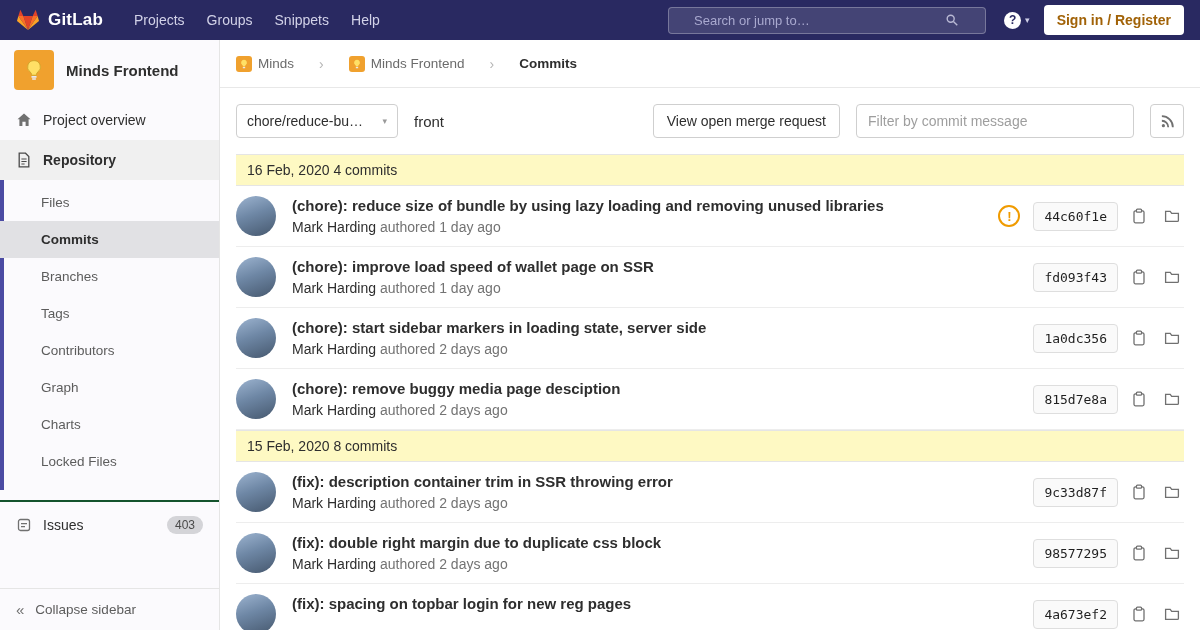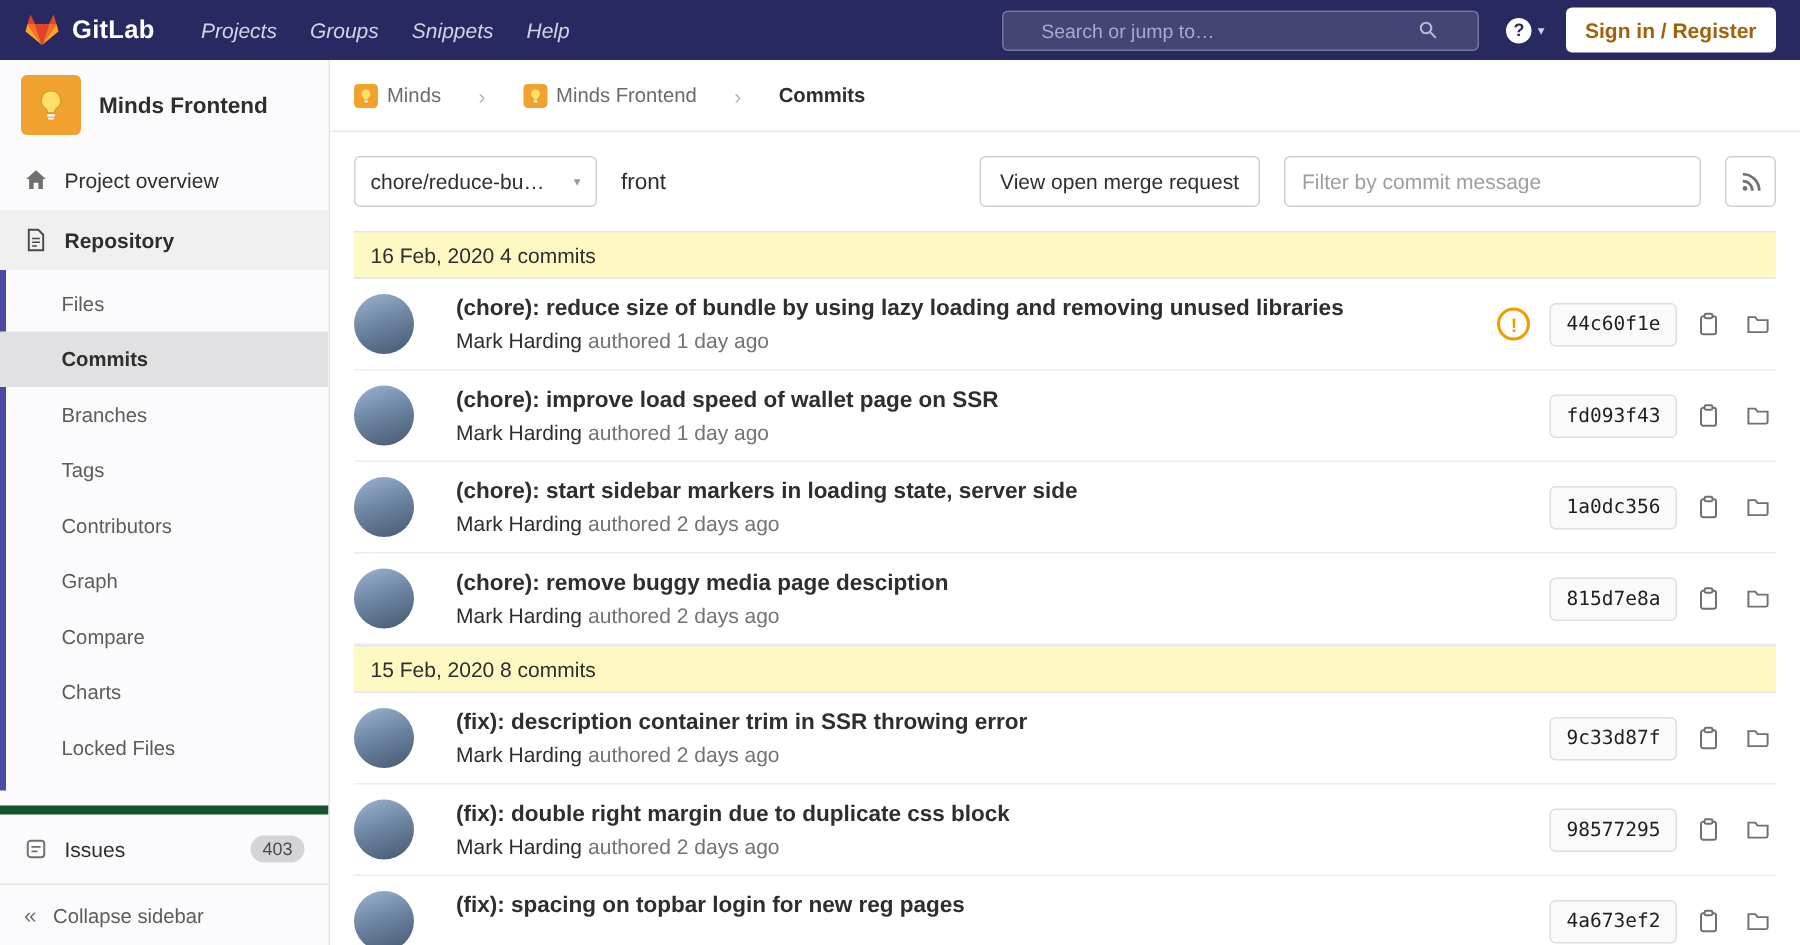--- a/index.html
+++ b/index.html
@@ -8,21 +8,21 @@
     font-family: "Liberation Sans", sans-serif;
     font-size: 14px; color:#2e2e2e; background:#fff;
   }
   .page { width:1200px; height:630px; display:flex; flex-direction:column; overflow:hidden; }
 
   
   .navbar { height:40px; min-height:40px; background:#292961; display:flex; align-items:center; padding:0 16px; }
   .brand { display:flex; align-items:center; gap:8px; margin-right:20px; text-decoration:none; cursor:pointer; }
   .brand-text { color:#fff; font-weight:bold; font-size:17px; letter-spacing:.2px; }
   .nav-menu { display:flex; align-items:center; }
-  .nav-link { color:#d2d2e8; font-size:14px; padding:9px 11px; text-decoration:none; cursor:pointer;font-style:italic; }
+  .nav-link { color:#d2d2e8; font-size:14px; padding:9px 11px; text-decoration:none; cursor:pointer; }
   .nav-search { margin-left:auto; width:318px; height:27px; background:rgba(255,255,255,.13); border:1px solid rgba(255,255,255,.28); border-radius:4px; display:flex; align-items:center; padding:0 25px; }
   .nav-search input { flex:1; background:transparent; border:0; outline:0; color:#fff; font-size:13px; font-family:inherit; }
   .nav-search input::placeholder { color:#a9a9cf; }
   .help-menu { display:flex; align-items:center; gap:4px; margin:0 14px 0 18px; cursor:pointer; }
   .q-circle { width:17px; height:17px; border-radius:50%; background:#fff; color:#292961; font-weight:bold; font-size:12px; display:flex; align-items:center; justify-content:center; }
   .nav-caret { color:#cfcfe8; font-size:9px; }
   .signin-btn { background:#fff; color:#a16207; border:0; border-radius:4px; font-weight:bold; font-size:14px; padding:7px 13px; font-family:Liberation Sans, sans-serif; cursor:pointer; }
 
   
   .app { display:flex; flex:1; min-height:0; }
@@ -32,21 +32,21 @@
   .project-header { display:flex; align-items:center; gap:12px; padding:10px 14px; cursor:pointer; }
   .project-avatar { width:40px; height:40px; min-width:40px; border-radius:4px; background:#f0a12e; display:flex; align-items:center; justify-content:center; }
   .project-title { font-weight:bold; font-size:15px; color:#2e2e2e; }
   .nav-item { display:flex; align-items:center; gap:11px; padding:12px 16px; color:#2e2e2e; text-decoration:none; cursor:pointer; font-size:14px; }
   .nav-ic { width:16px; height:16px; display:flex; align-items:center; justify-content:center; flex-shrink:0; }
   .repo-section { box-shadow: inset 4px 0 0 #4b4ba3; }
   .repo-section .nav-item.section-head { background:#f0f0f0; font-weight:bold; }
   .subnav { padding:4px 0 10px; display:flex; flex-direction:column; }
   .subnav-item { padding:9px 16px 9px 41px; font-size:13.5px; color:#5c5c5c; text-decoration:none; cursor:pointer; line-height:19px; }
   .subnav-item.active { background:#e1e1e4; color:#2e2e2e; font-weight:bold; }
-  .issues-item { border-top:6px solid #14532d; margin-top:10px; padding:14px 16px; }
+  .issues-item { border-top:2px solid #14532d; margin-top:10px; padding:14px 16px; }
   .badge { margin-left:auto; background:#d4d4d8; color:#4a4a4a; font-size:12px; padding:2px 8px; border-radius:9px; }
   .collapse-btn { margin-top:auto; border-top:1px solid #e5e5e5; padding:13px 16px; display:flex; align-items:center; gap:11px; color:#5c5c5c; font-size:13.5px; cursor:pointer; text-decoration:none; }
   .collapse-ic { color:#707070; font-size:15px; line-height:1; }
 
   
   .content { flex:1; display:flex; flex-direction:column; min-width:0; overflow:hidden; background:#fff; }
   .breadcrumbs { height:48px; min-height:48px; display:flex; align-items:center; gap:25px; padding:0 16px; border-bottom:1px solid #e8e8e8; font-size:13.5px; }
   .crumb { display:flex; align-items:center; gap:6px; color:#6b6b6b; text-decoration:none; cursor:pointer; }
   .mini-avatar { width:16px; height:16px; border-radius:3px; background:#f0a12e; display:flex; align-items:center; justify-content:center; }
   .crumb-sep { color:#b5b5b5; font-size:14px; }
@@ -59,21 +59,21 @@
   .ref-name { font-size:15px; color:#2e2e2e; }
   .mr-btn { margin-left:auto; height:34px; background:#fff; border:1px solid #cfcfcf; border-radius:4px; padding:0 13px; font-size:14px; color:#2e2e2e; font-family:inherit; cursor:pointer; white-space:nowrap; }
   .filter-input { width:278px; min-width:278px; height:34px; border:1px solid #cfcfcf; border-radius:4px; padding:0 11px; font-size:14px; color:#2e2e2e; font-family:inherit; outline:none; }
   .filter-input::placeholder { color:#9e9e9e; }
   .rss-btn { width:34px; min-width:34px; height:34px; background:#fff; border:1px solid #cfcfcf; border-radius:4px; display:flex; align-items:center; justify-content:center; cursor:pointer; }
 
   .commit-list { padding:0 16px; flex:1; overflow:hidden; }
   .date-header { background:#fef9c3; border-top:1px solid #e5e5e5; border-bottom:1px solid #e5e5e5; padding:7px 11px; font-size:14px; color:#2e2e2e; }
   .commit-row { display:flex; align-items:center; gap:16px; padding:10px 0; border-bottom:1px solid #ededed; }
   .commit-avatar { width:40px; height:40px; min-width:40px; border-radius:50%; background:linear-gradient(160deg,#9db4d0 0%,#6e87a5 45%,#46586e 100%); cursor:pointer; }
-  .commit-main { display:flex; flex-direction:column; gap:5px; min-width:0;margin-left:12px; }
+  .commit-main { display:flex; flex-direction:column; gap:5px; min-width:0; }
   .commit-title { font-weight:bold; font-size:15px; color:#2e2e2e; text-decoration:none; white-space:nowrap; overflow:hidden; text-overflow:ellipsis; cursor:pointer; }
   .commit-byline { font-size:14px; color:#737373; white-space:nowrap; }
   .commit-author { color:#2e2e2e; text-decoration:none; cursor:pointer; margin-right:4px; }
   .commit-right { margin-left:auto; display:flex; align-items:center; gap:9px; flex-shrink:0; }
   .warn { width:22px; height:22px; border:2px solid #f09b00; border-radius:50%; color:#f09b00; font-weight:bold; font-size:13px; display:flex; align-items:center; justify-content:center; margin-right:4px; cursor:pointer; }
   .sha { font-family:"DejaVu Sans Mono", monospace; font-size:13px; color:#1f1f1f; background:#fafafa; border:1px solid #dedede; border-radius:4px; padding:6px 10px; text-decoration:none; cursor:pointer; }
   .icon-btn { background:none; border:0; padding:4px; display:flex; align-items:center; cursor:pointer; }
 </style>
 </head>
 <body>
@@ -159,21 +159,20 @@
   <a class="subnav-item active">Commits</a>
 
   <a class="subnav-item">Branches</a>
 
   <a class="subnav-item">Tags</a>
 
   <a class="subnav-item">Contributors</a>
 
   <a class="subnav-item">Graph</a>
 
-  <a class="subnav-item">Compare</a>
 
   <a class="subnav-item">Charts</a>
 
   <a class="subnav-item">Locked Files</a>
 </div>
       </div>
 
       <a class="nav-item issues-item">
         <span class="nav-ic">
           <svg viewBox="0 0 16 16" width="16" height="16">

